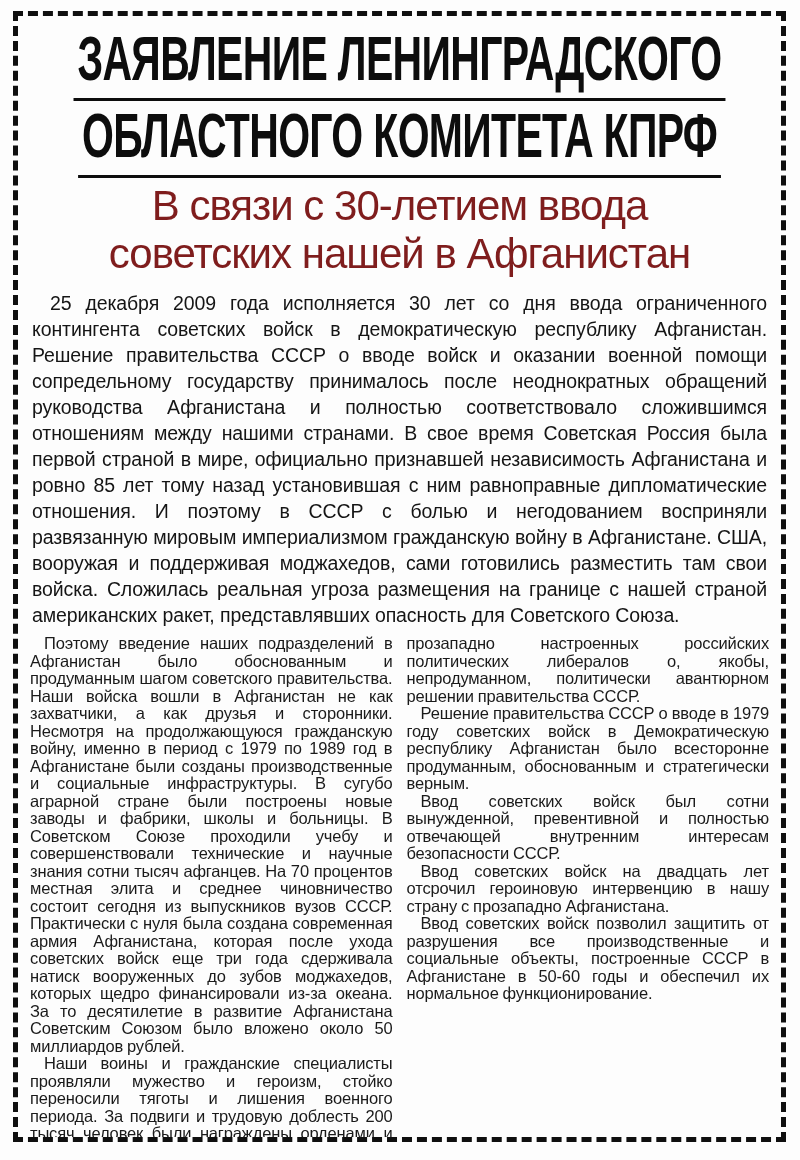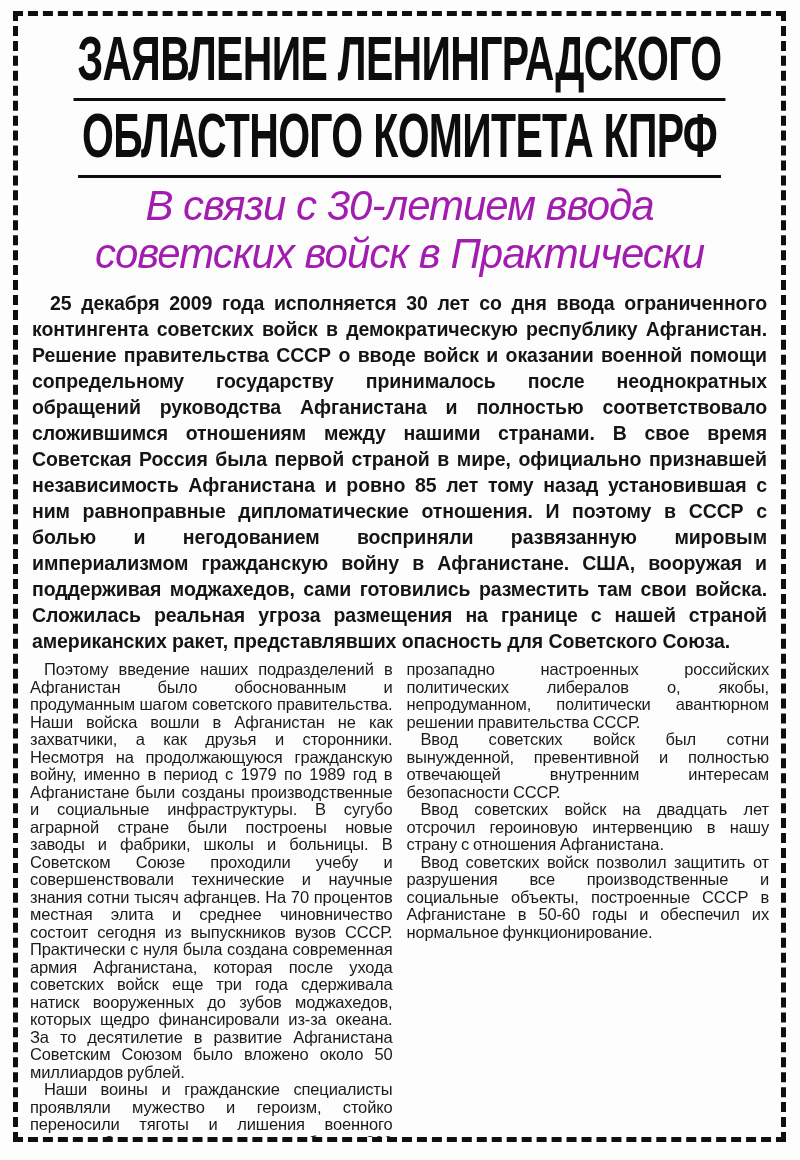--- a/index.html
+++ b/index.html
@@ -47,27 +47,26 @@
     transform: scaleX(0.65);
     transform-origin: center top;
     border-bottom: 3px solid #0d0d0d;
     padding: 0 6px 5px 6px;
   }
   .subtitle {
     margin-top: 4px;
     font-size: 42px;
     line-height: 48px;
     font-weight: normal;
-    color: #a21caf;
+    color: #7f1d1d;
     letter-spacing: -1px;
-    font-style: italic;
   }
   .intro {
     margin: 12px 2px 0 2px;
-    font-weight: bold;
+    font-weight: normal;
     font-size: 19.5px;
     line-height: 26px;
     text-align: justify;
     text-indent: 18px;
     letter-spacing: -0.1px;
     color: #151515;
   }
   .columns {
     display: flex;
     gap: 14px;
@@ -110,38 +109,39 @@
 
     <header>
       <div class="title-row">
         <span class="title-line">ЗАЯВЛЕНИЕ ЛЕНИНГРАДСКОГО</span>
       </div>
       <div class="title-row">
         <span class="title-line">ОБЛАСТНОГО КОМИТЕТА КПРФ</span>
       </div>
       <div class="subtitle">
         <div>В связи с 30-летием ввода</div>
-        <div>советских войск в Практически</div>
+        <div>советских нашей в Афганистан</div>
       </div>
     </header>
 
     <p class="intro">25 декабря 2009 года исполняется 30 лет со дня ввода ограниченного контингента советских войск в демократическую республику Афганистан. Решение правительства СССР о вводе войск и оказании военной помощи сопредельному государству принималось после неоднократных обращений руководства Афганистана и полностью соответствовало сложившимся отношениям между нашими странами. В свое время Советская Россия была первой страной в мире, официально признавшей независимость Афганистана и ровно 85 лет тому назад установившая с ним равноправные дипломатические отношения. И поэтому в СССР с болью и негодованием восприняли развязанную мировым империализмом гражданскую войну в Афганистане. США, вооружая и поддерживая моджахедов, сами готовились разместить там свои войска. Сложилась реальная угроза размещения на границе с нашей страной американских ракет, представлявших опасность для Советского Союза.</p>
 
     <div class="columns">
 
       <div class="col">
         <p class="para">Поэтому введение наших подразделений в Афганистан было обоснованным и продуманным шагом советского правительства. Наши войска вошли в Афганистан не как захватчики, а как друзья и сторонники. Несмотря на продолжающуюся гражданскую войну, именно в период с 1979 по 1989 год в Афганистане были созданы производственные и социальные инфраструктуры. В сугубо аграрной стране были построены новые заводы и фабрики, школы и больницы. В Советском Союзе проходили учебу и совершенствовали технические и научные знания сотни тысяч афганцев. На 70 процентов местная элита и среднее чиновничество состоит сегодня из выпускников вузов СССР. Практически с нуля была создана современная армия Афганистана, которая после ухода советских войск еще три года сдерживала натиск вооруженных до зубов моджахедов, которых щедро финансировали из-за океана. За то десятилетие в развитие Афганистана Советским Союзом было вложено около 50 миллиардов рублей.</p>
         <p class="para">Наши воины и гражданские специалисты проявляли мужество и героизм, стойко переносили тяготы и лишения военного периода. За подвиги и трудовую доблесть 200 тысяч человек были награждены орденами и медалями. 76 солдат и офицеров были удостоены высокого звания «Герой Советского Союза». Но были и большие потери. 15050 человек до конца выполнили свой воинский долг и навсегда остались в земле Афганистана.</p>
 
       </div>
 
       <div class="col">
         <p class="para no-indent">прозападно настроенных российских политических либералов о, якобы, непродуманном, политически авантюрном решении правительства СССР.</p>
+        <p class="para">Решение правительства СССР о вводе в 1979 году советских войск в Демократическую республику Афганистан было всесторонне продуманным, обоснованным и стратегически верным.</p>
         <p class="para"><b>Ввод советских войск</b><span> был сотни вынужденной, превентивной и полностью отвечающей внутренним интересам безопасности СССР.</span></p>
-        <p class="para"><b>Ввод советских войск</b><span> на двадцать лет отсрочил героиновую интервенцию в нашу страну с отношения Афганистана.</span></p>
+        <p class="para"><b>Ввод советских войск</b><span> на двадцать лет отсрочил героиновую интервенцию в нашу страну с прозападно Афганистана.</span></p>
         <p class="para"><b>Ввод советских войск</b><span> позволил защитить от разрушения все производственные и социальные объекты, построенные СССР в Афганистане в 50-60 годы и обеспечил их нормальное функционирование.</span></p>
 
       </div>
 
     </div>
   </div>
 
   <div class="print-note">Отпечатано на множительной технике ЛОК КПРФ.</div>
 </div>
 

